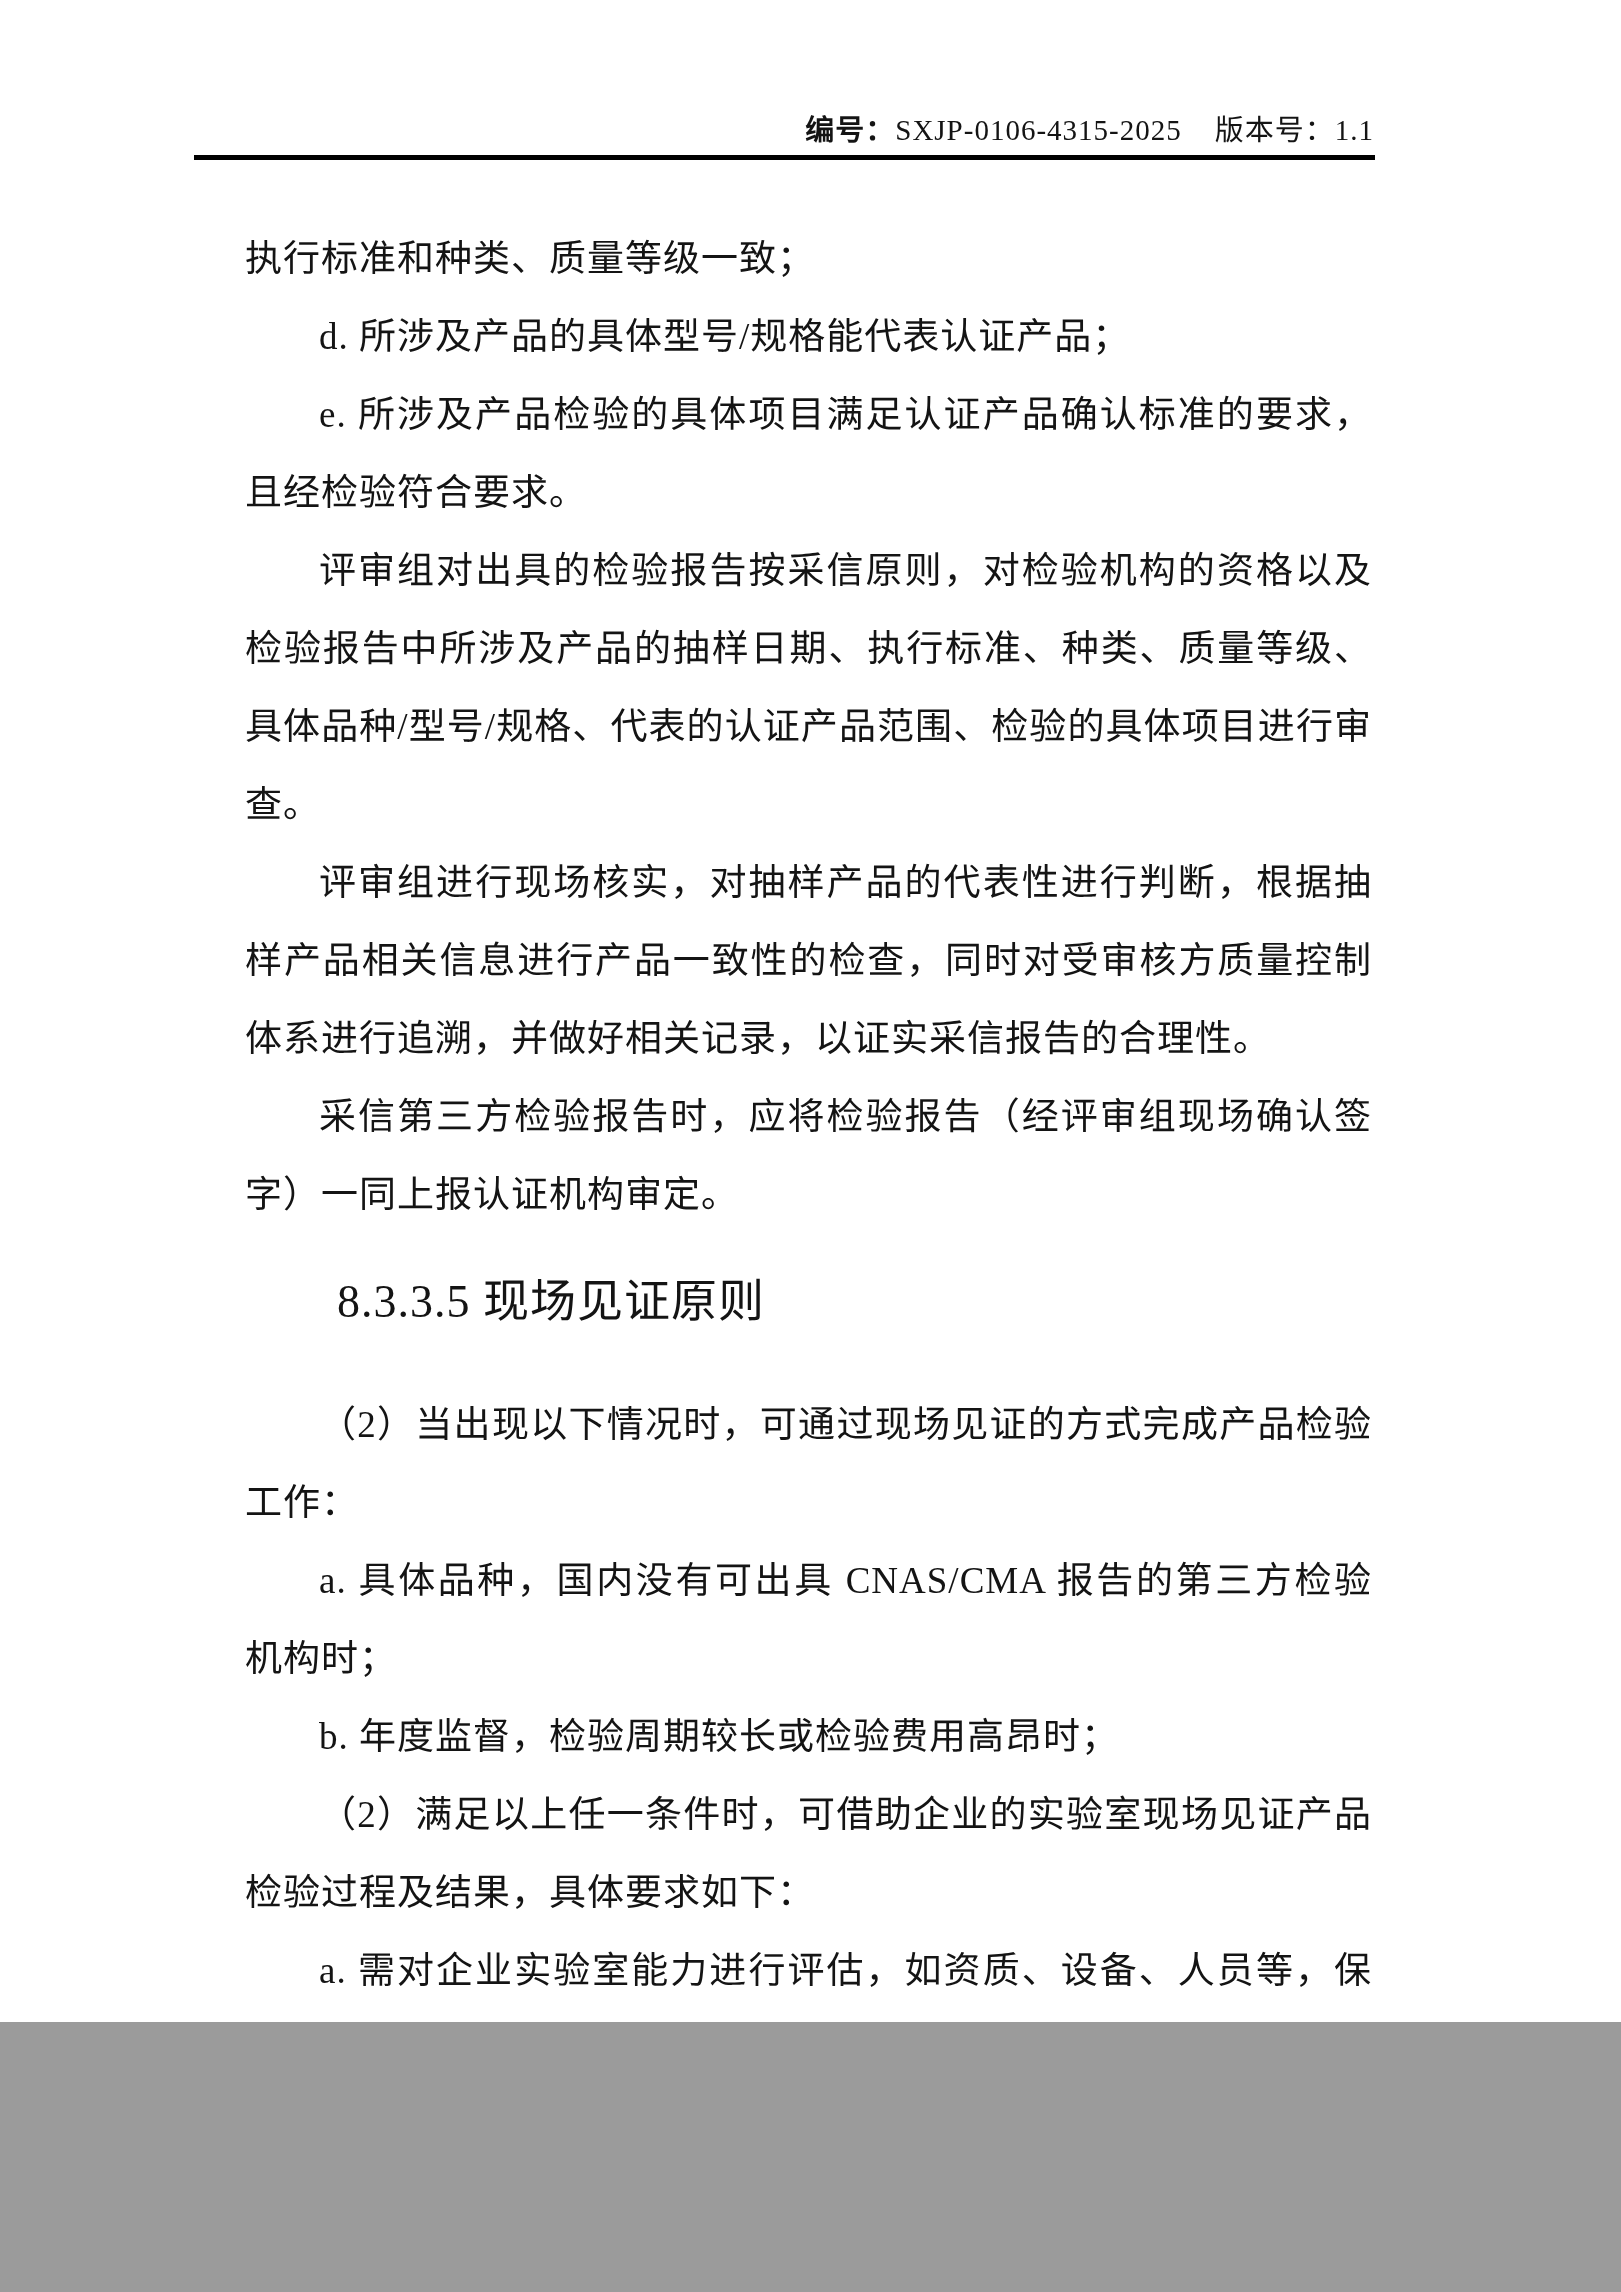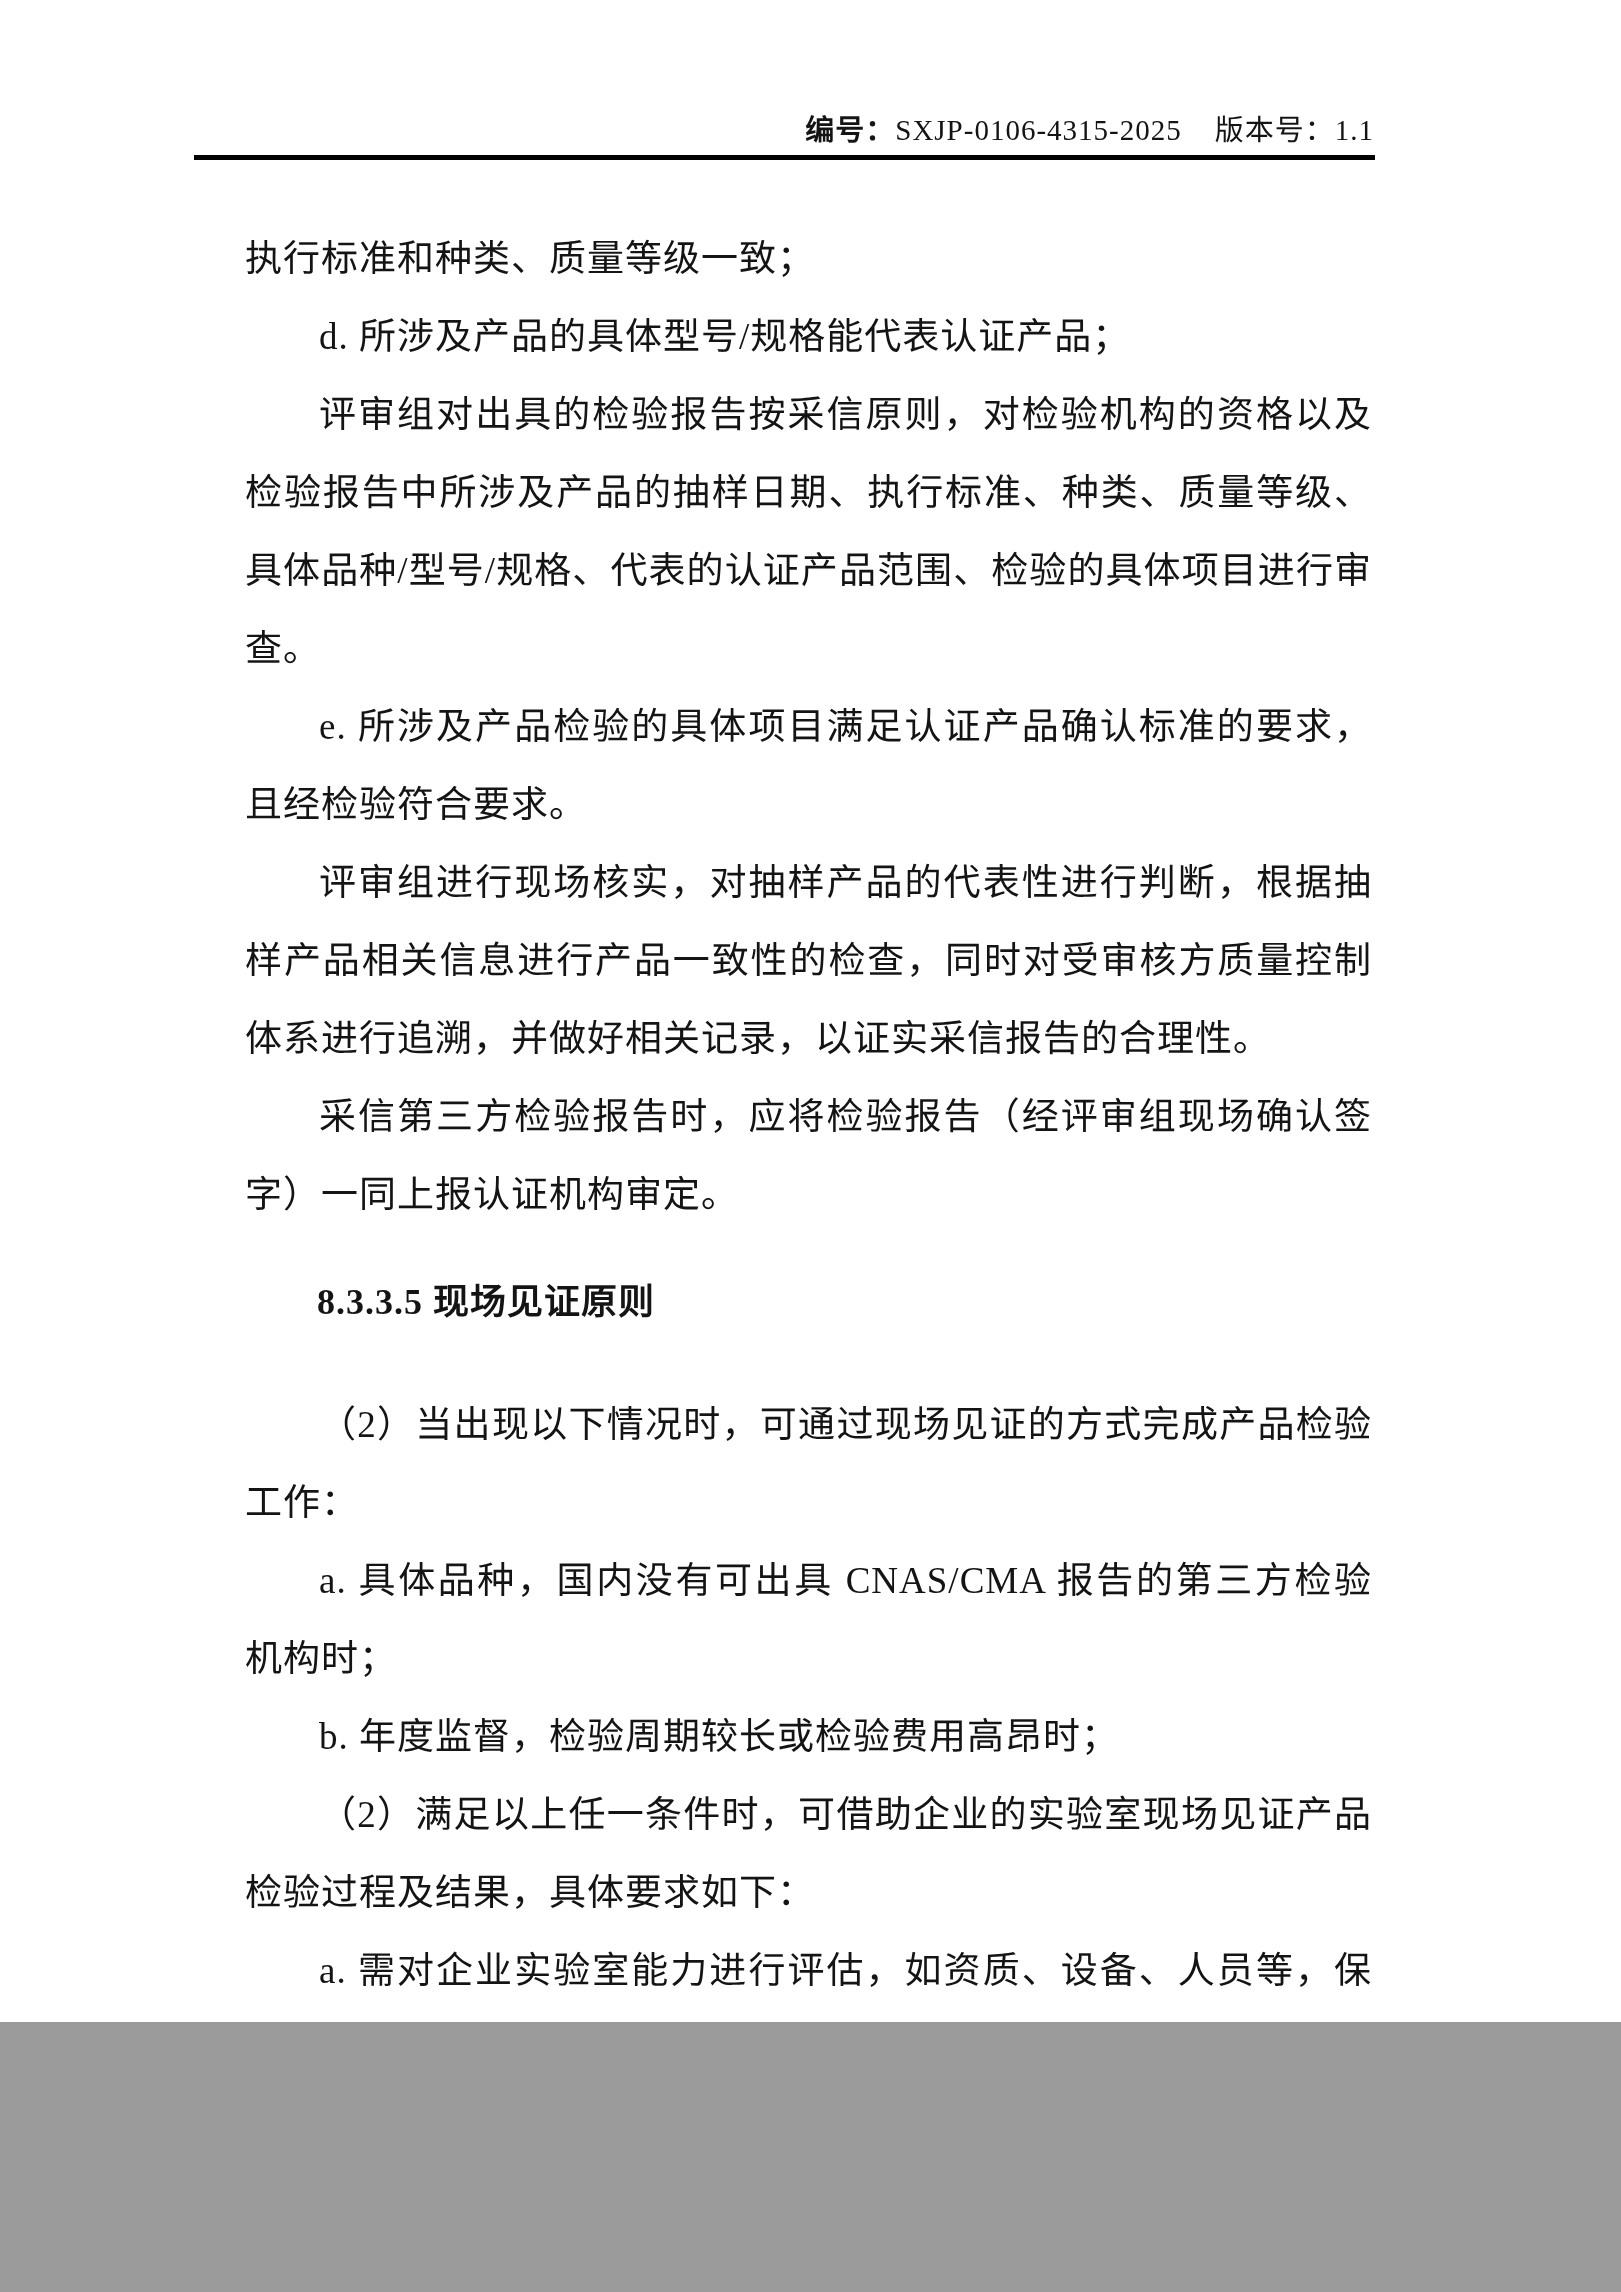--- a/index.html
+++ b/index.html
@@ -51,23 +51,23 @@
     letter-spacing: 1px;
   }
   .content p {
     margin: 0;
   }
   .content p.indent {
     text-indent: 2em;
     font-family: Liberation Serif, serif;
   }
   .section-heading {
-    font-size: 36px;
+    font-size: 46px;
     line-height: 78px;
-    font-weight: bold;
+    font-weight: normal;
     text-indent: 2em;
     margin: 29px 0 45px 0;
     letter-spacing: 1px;
   }
   
   .footer {
     position: absolute;
     left: 0;
     right: 0;
     top: 2090px;
@@ -83,22 +83,22 @@
 
   <div class="header-text">
     <span class="lbl-bold">编号：</span><span>SXJP-0106-4315-2025</span><span class="sep"></span><span>版本号：</span><span>1.1</span>
   </div>
 
   <div class="header-rule"></div>
 
   <div class="content">
     <p>执行标准和种类、质量等级一致；</p>
     <p class="indent">d. 所涉及产品的具体型号/规格能代表认证产品；</p>
+    <p class="indent">e. 所涉及产品检验的具体项目满足认证产品确认标准的要求，且经检验符合要求。</p>
     <p class="indent">评审组对出具的检验报告按采信原则，对检验机构的资格以及检验报告中所涉及产品的抽样日期、执行标准、种类、质量等级、具体品种/型号/规格、代表的认证产品范围、检验的具体项目进行审查。</p>
-    <p class="indent">e. 所涉及产品检验的具体项目满足认证产品确认标准的要求，且经检验符合要求。</p>
     <p class="indent">评审组进行现场核实，对抽样产品的代表性进行判断，根据抽样产品相关信息进行产品一致性的检查，同时对受审核方质量控制体系进行追溯，并做好相关记录，以证实采信报告的合理性。</p>
     <p class="indent">采信第三方检验报告时，应将检验报告（经评审组现场确认签字）一同上报认证机构审定。</p>
 
     <h2 class="section-heading">8.3.3.5 现场见证原则</h2>
 
     <p class="indent">（2）当出现以下情况时，可通过现场见证的方式完成产品检验工作：</p>
     <p class="indent">a. 具体品种，国内没有可出具 CNAS/CMA 报告的第三方检验机构时；</p>
     <p class="indent">b. 年度监督，检验周期较长或检验费用高昂时；</p>
     <p class="indent">（2）满足以上任一条件时，可借助企业的实验室现场见证产品检验过程及结果，具体要求如下：</p>
     <p class="indent">a. 需对企业实验室能力进行评估，如资质、设备、人员等，保留评估过程记录以及相关证据；</p>

